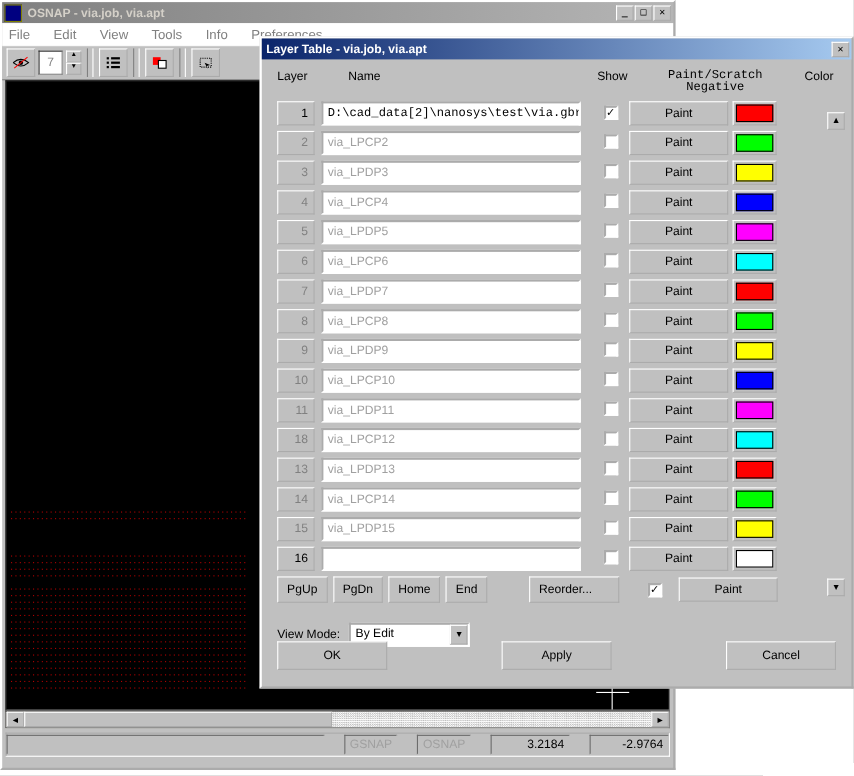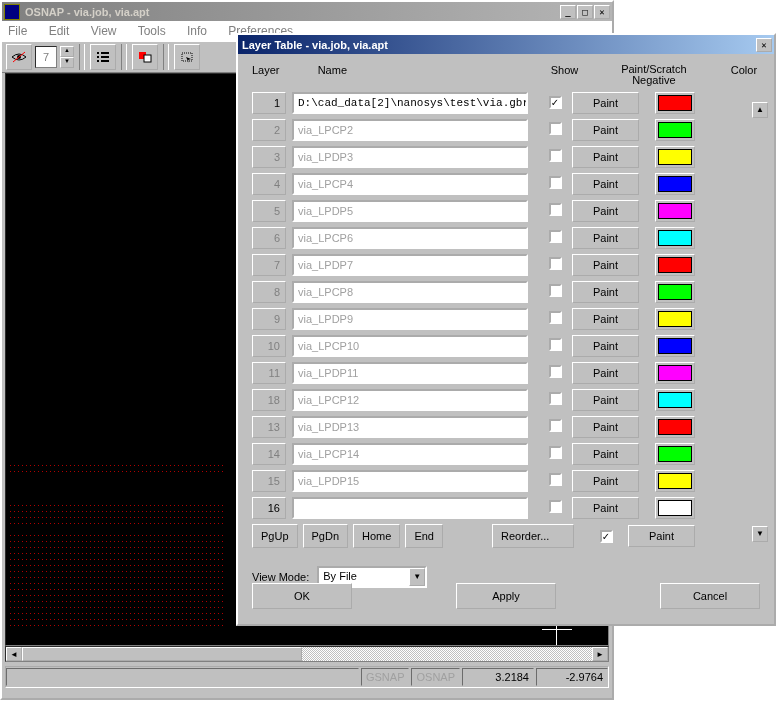--- a/index.html
+++ b/index.html
@@ -68,21 +68,21 @@
   .dots { position:absolute; left:2px; right:380px; bottom:12px; height:172px; overflow:hidden;}
   .hscroll {
     height:16px; background:#d4d0c8; margin:0 3px; display:flex;
     border:1px inset #808080;
   }
   .hscroll .arrow{width:16px;background:#c0c0c0;border:1px outset #fff;text-align:center;font-size:8px;line-height:13px;}
   .hscroll .thumb{width:280px;background:#c0c0c0;border:1px outset #fff;}
   .hscroll .track{flex:1;background:repeating-conic-gradient(#c0c0c0 0 25%,#fff 0 50%) 0/2px 2px;}
   .statusbar {
     height:22px; background:#c0c0c0; border:1px inset #fff; margin:4px 3px 2px;
-    display:flex; align-items:center; gap:2px;
+    display:flex; align-items:center; gap:18px;
   }
   .status-cell {border:1px inset #c0c0c0; height:18px; line-height:16px; padding:0 4px; font-size:11px;}
   .status-big{flex:1;}
   .status-gray{color:#a0a0a0;}
   .status-num{width:72px; text-align:right;}
   .crosshair {position:absolute; right:36px; bottom:0; width:30px; height:30px;}
   .crosshair::before{content:"";position:absolute;left:14px;top:0;width:1px;height:30px;background:#fff;}
   .crosshair::after{content:"";position:absolute;top:14px;left:0;height:1px;width:30px;background:#fff;}
 
   
@@ -103,22 +103,22 @@
   .cell-num.gray{color:#808080;}
   .cell-input {
     width:236px; height:22px; border:2px inset #fff; background:#fff;
     padding:0 4px; line-height:18px; color:#a0a0a0; margin-right:10px; overflow:hidden; white-space:nowrap;
   }
   .row.active .cell-input{color:#000;font-family:Liberation Mono, monospace;}
   .cell-chk {width:34px; text-align:center;}
   .chk {width:13px;height:13px;border:2px inset #fff;background:#fff;display:inline-block;font-size:10px;line-height:10px;text-align:center;}
   .chk.checked::after{content:"✓"; color:#000;}
   .cell-btn {
-    width:67px; height:22px; border:1px outset #fff; background:#c0c0c0;
-    text-align:center; line-height:20px; margin-right:16px;
+    width:90px; height:22px; border:1px outset #fff; background:#c0c0c0;
+    text-align:center; line-height:20px; margin-right:4px;
   }
   .cell-color {
     width:40px; height:22px; border:1px outset #fff; padding:2px;
   }
   .cell-color-inner{width:100%;height:100%;border:1px solid #000;}
 
   .navrow{display:flex; gap:5px; margin-top:4px; align-items:center;}
   .navbtn{height:24px;border:1px outset #fff;background:#c0c0c0;padding:0 8px;line-height:22px;}
   .navrow .cell-chk{width:34px;text-align:center;margin-left:10px;}
 
@@ -1413,21 +1413,21 @@
     <span class="tb-title">Layer Table - via.job, via.apt</span>
     <div class="tb-btns">
         <div class="tb-btn">✕</div>
       </div>
   </div>
   <div class="dlg-body">
     <div class="hdr-row">
       <div class="hdr-layer">Layer</div>
       <div class="hdr-name">Name</div>
       <div class="hdr-show">Show</div>
-      <div class="hdr-paint" style="white-space:pre;line-height:11px;">Paint/Scratch
+      <div class="hdr-paint" style="white-space:pre;line-height:11px;font-family:Liberation Mono, monospace;">Paint/Scratch
 Negative</div>
       <div class="hdr-color">Color</div>
     </div>
 
     <div id="rows">
         <div class="row active">
           <div class="cell-num">1</div>
           <div class="cell-input">D:\cad_data[2]\nanosys\test\via.gbr</div>
           <div class="cell-chk"><span class="chk checked"></span></div>
           <div class="cell-btn">Paint</div>
@@ -1580,21 +1580,21 @@
       <div style="flex:1"></div>
       <div class="navbtn" style="width:82px">Reorder...</div>
       <div class="cell-chk"><span class="chk checked"></span></div>
       <div class="cell-btn">Paint</div>
       <div style="width:48px"></div>
     </div>
 
     <div class="viewmode">
       <span>View Mode:</span>
       <div class="combo">
-        <span>By File</span>
+        <span>By Edit</span>
         <div class="dd">▼</div>
       </div>
     </div>
 
     <div class="dlg-btns">
       <div class="dlg-btn">OK</div>
       <div class="gap"></div>
       <div class="dlg-btn">Apply</div>
       <div class="gap"></div>
       <div class="dlg-btn">Cancel</div>

